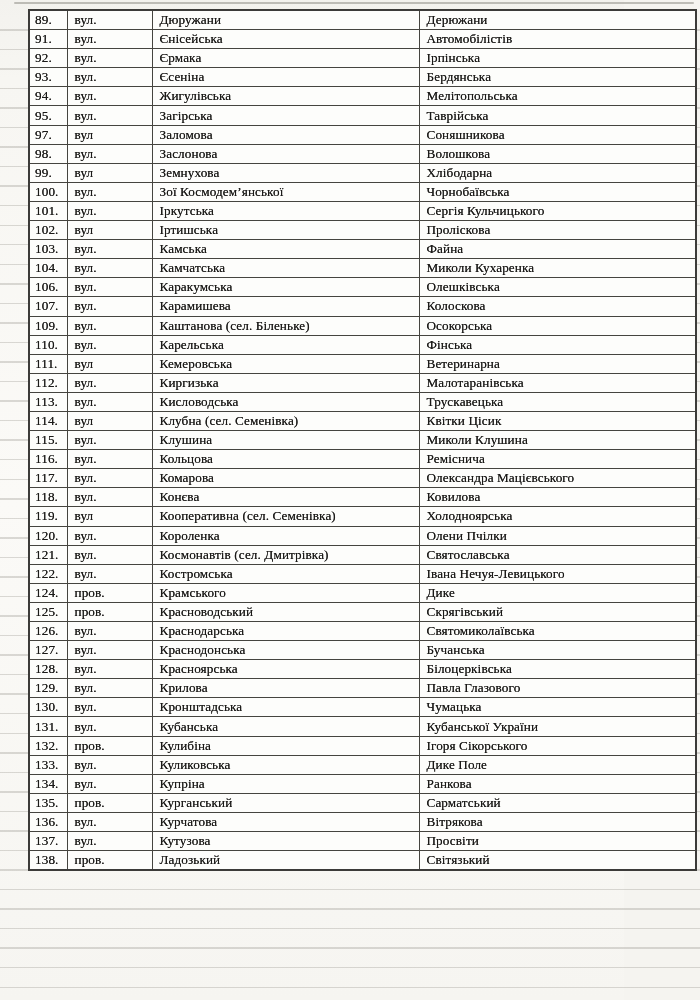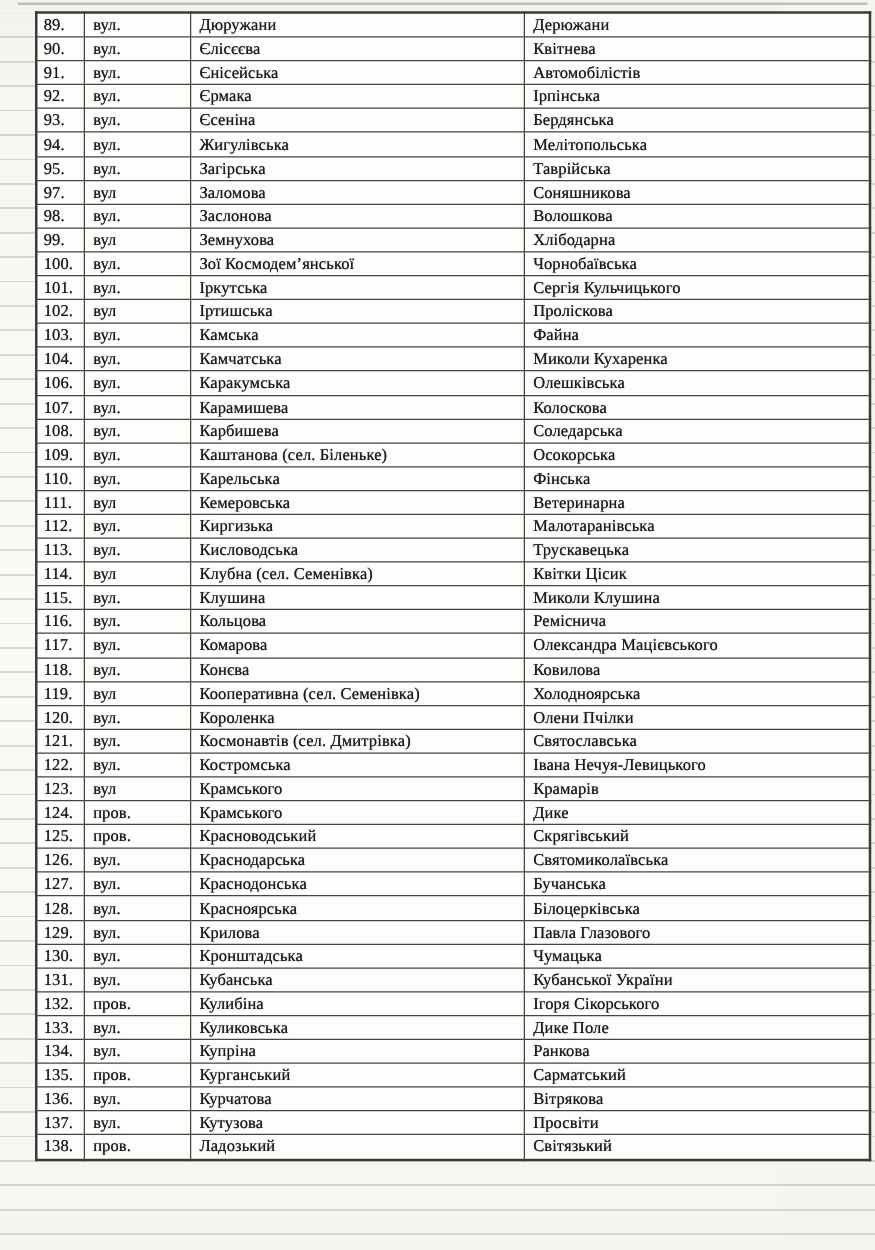--- a/index.html
+++ b/index.html
@@ -89,26 +89,20 @@
       <col class="c-new">
     </colgroup>
     <tbody>
         <tr>
           <td class="col-0">89.</td>
           <td class="col-1">вул.</td>
           <td class="col-2">Дюружани</td>
           <td class="col-3">Дерюжани</td>
         </tr>
         <tr>
-          <td class="col-0">90.</td>
-          <td class="col-1">вул.</td>
-          <td class="col-2">Єлісєєва</td>
-          <td class="col-3">Квітнева</td>
-        </tr>
-        <tr>
           <td class="col-0">91.</td>
           <td class="col-1">вул.</td>
           <td class="col-2">Єнісейська</td>
           <td class="col-3">Автомобілістів</td>
         </tr>
         <tr>
           <td class="col-0">92.</td>
           <td class="col-1">вул.</td>
           <td class="col-2">Єрмака</td>
           <td class="col-3">Ірпінська</td>
@@ -185,26 +179,20 @@
           <td class="col-2">Каракумська</td>
           <td class="col-3">Олешківська</td>
         </tr>
         <tr>
           <td class="col-0">107.</td>
           <td class="col-1">вул.</td>
           <td class="col-2">Карамишева</td>
           <td class="col-3">Колоскова</td>
         </tr>
         <tr>
-          <td class="col-0">108.</td>
-          <td class="col-1">вул.</td>
-          <td class="col-2">Карбишева</td>
-          <td class="col-3">Соледарська</td>
-        </tr>
-        <tr>
           <td class="col-0">109.</td>
           <td class="col-1">вул.</td>
           <td class="col-2">Каштанова (сел. Біленьке)</td>
           <td class="col-3">Осокорська</td>
         </tr>
         <tr>
           <td class="col-0">110.</td>
           <td class="col-1">вул.</td>
           <td class="col-2">Карельська</td>
           <td class="col-3">Фінська</td>
@@ -273,26 +261,20 @@
           <td class="col-0">121.</td>
           <td class="col-1">вул.</td>
           <td class="col-2">Космонавтів (сел. Дмитрівка)</td>
           <td class="col-3">Святославська</td>
         </tr>
         <tr>
           <td class="col-0">122.</td>
           <td class="col-1">вул.</td>
           <td class="col-2">Костромська</td>
           <td class="col-3">Івана Нечуя-Левицького</td>
-        </tr>
-        <tr>
-          <td class="col-0">123.</td>
-          <td class="col-1">вул</td>
-          <td class="col-2">Крамського</td>
-          <td class="col-3">Крамарів</td>
         </tr>
         <tr>
           <td class="col-0">124.</td>
           <td class="col-1">пров.</td>
           <td class="col-2">Крамського</td>
           <td class="col-3">Дике</td>
         </tr>
         <tr>
           <td class="col-0">125.</td>
           <td class="col-1">пров.</td>

